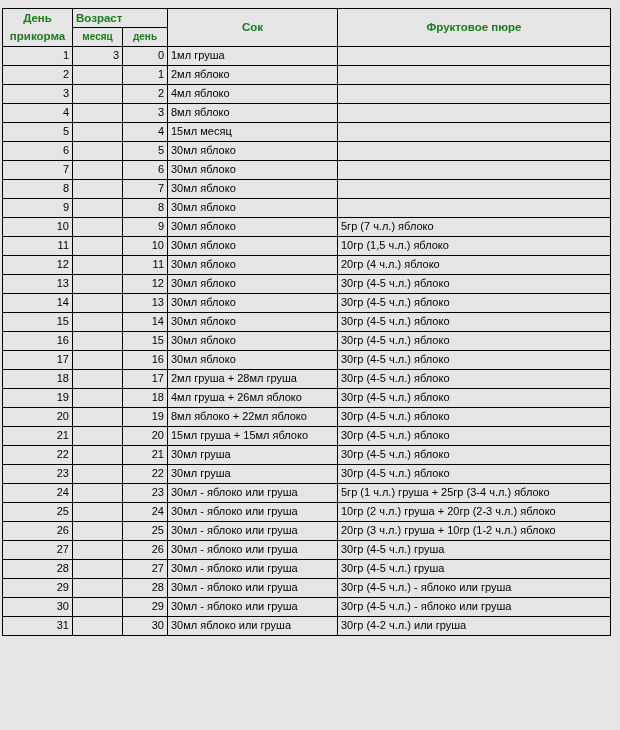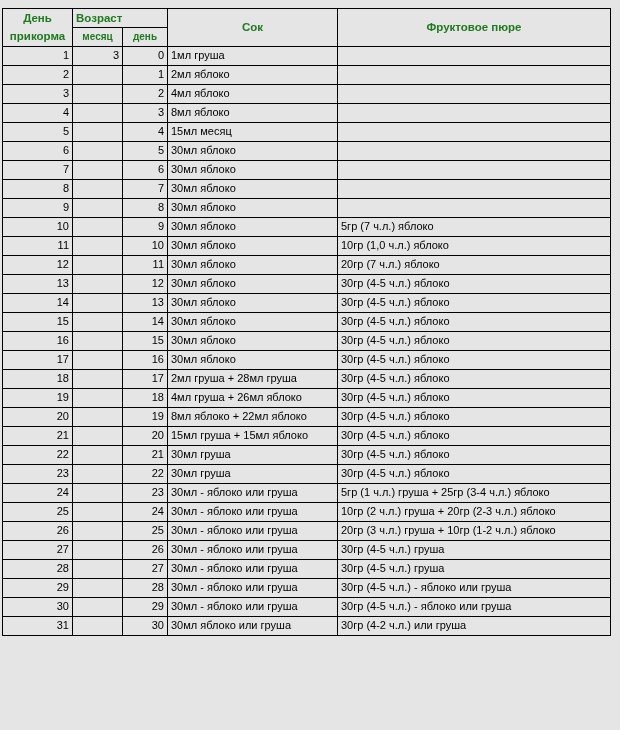--- a/index.html
+++ b/index.html
@@ -178,28 +178,28 @@
           <td class="num"></td>
           <td class="num">9</td>
           <td class="txt">30мл яблоко</td>
           <td class="txt">5гр (7 ч.л.) яблоко</td>
         </tr>
         <tr>
           <td class="num">11</td>
           <td class="num"></td>
           <td class="num">10</td>
           <td class="txt">30мл яблоко</td>
-          <td class="txt">10гр (1,0 ч.л.) яблоко</td>
+          <td class="txt">10гр (1,5 ч.л.) яблоко</td>
         </tr>
         <tr>
           <td class="num">12</td>
           <td class="num"></td>
           <td class="num">11</td>
           <td class="txt">30мл яблоко</td>
-          <td class="txt">20гр (7 ч.л.) яблоко</td>
+          <td class="txt">20гр (4 ч.л.) яблоко</td>
         </tr>
         <tr>
           <td class="num">13</td>
           <td class="num"></td>
           <td class="num">12</td>
           <td class="txt">30мл яблоко</td>
           <td class="txt">30гр (4-5 ч.л.) яблоко</td>
         </tr>
         <tr>
           <td class="num">14</td>

